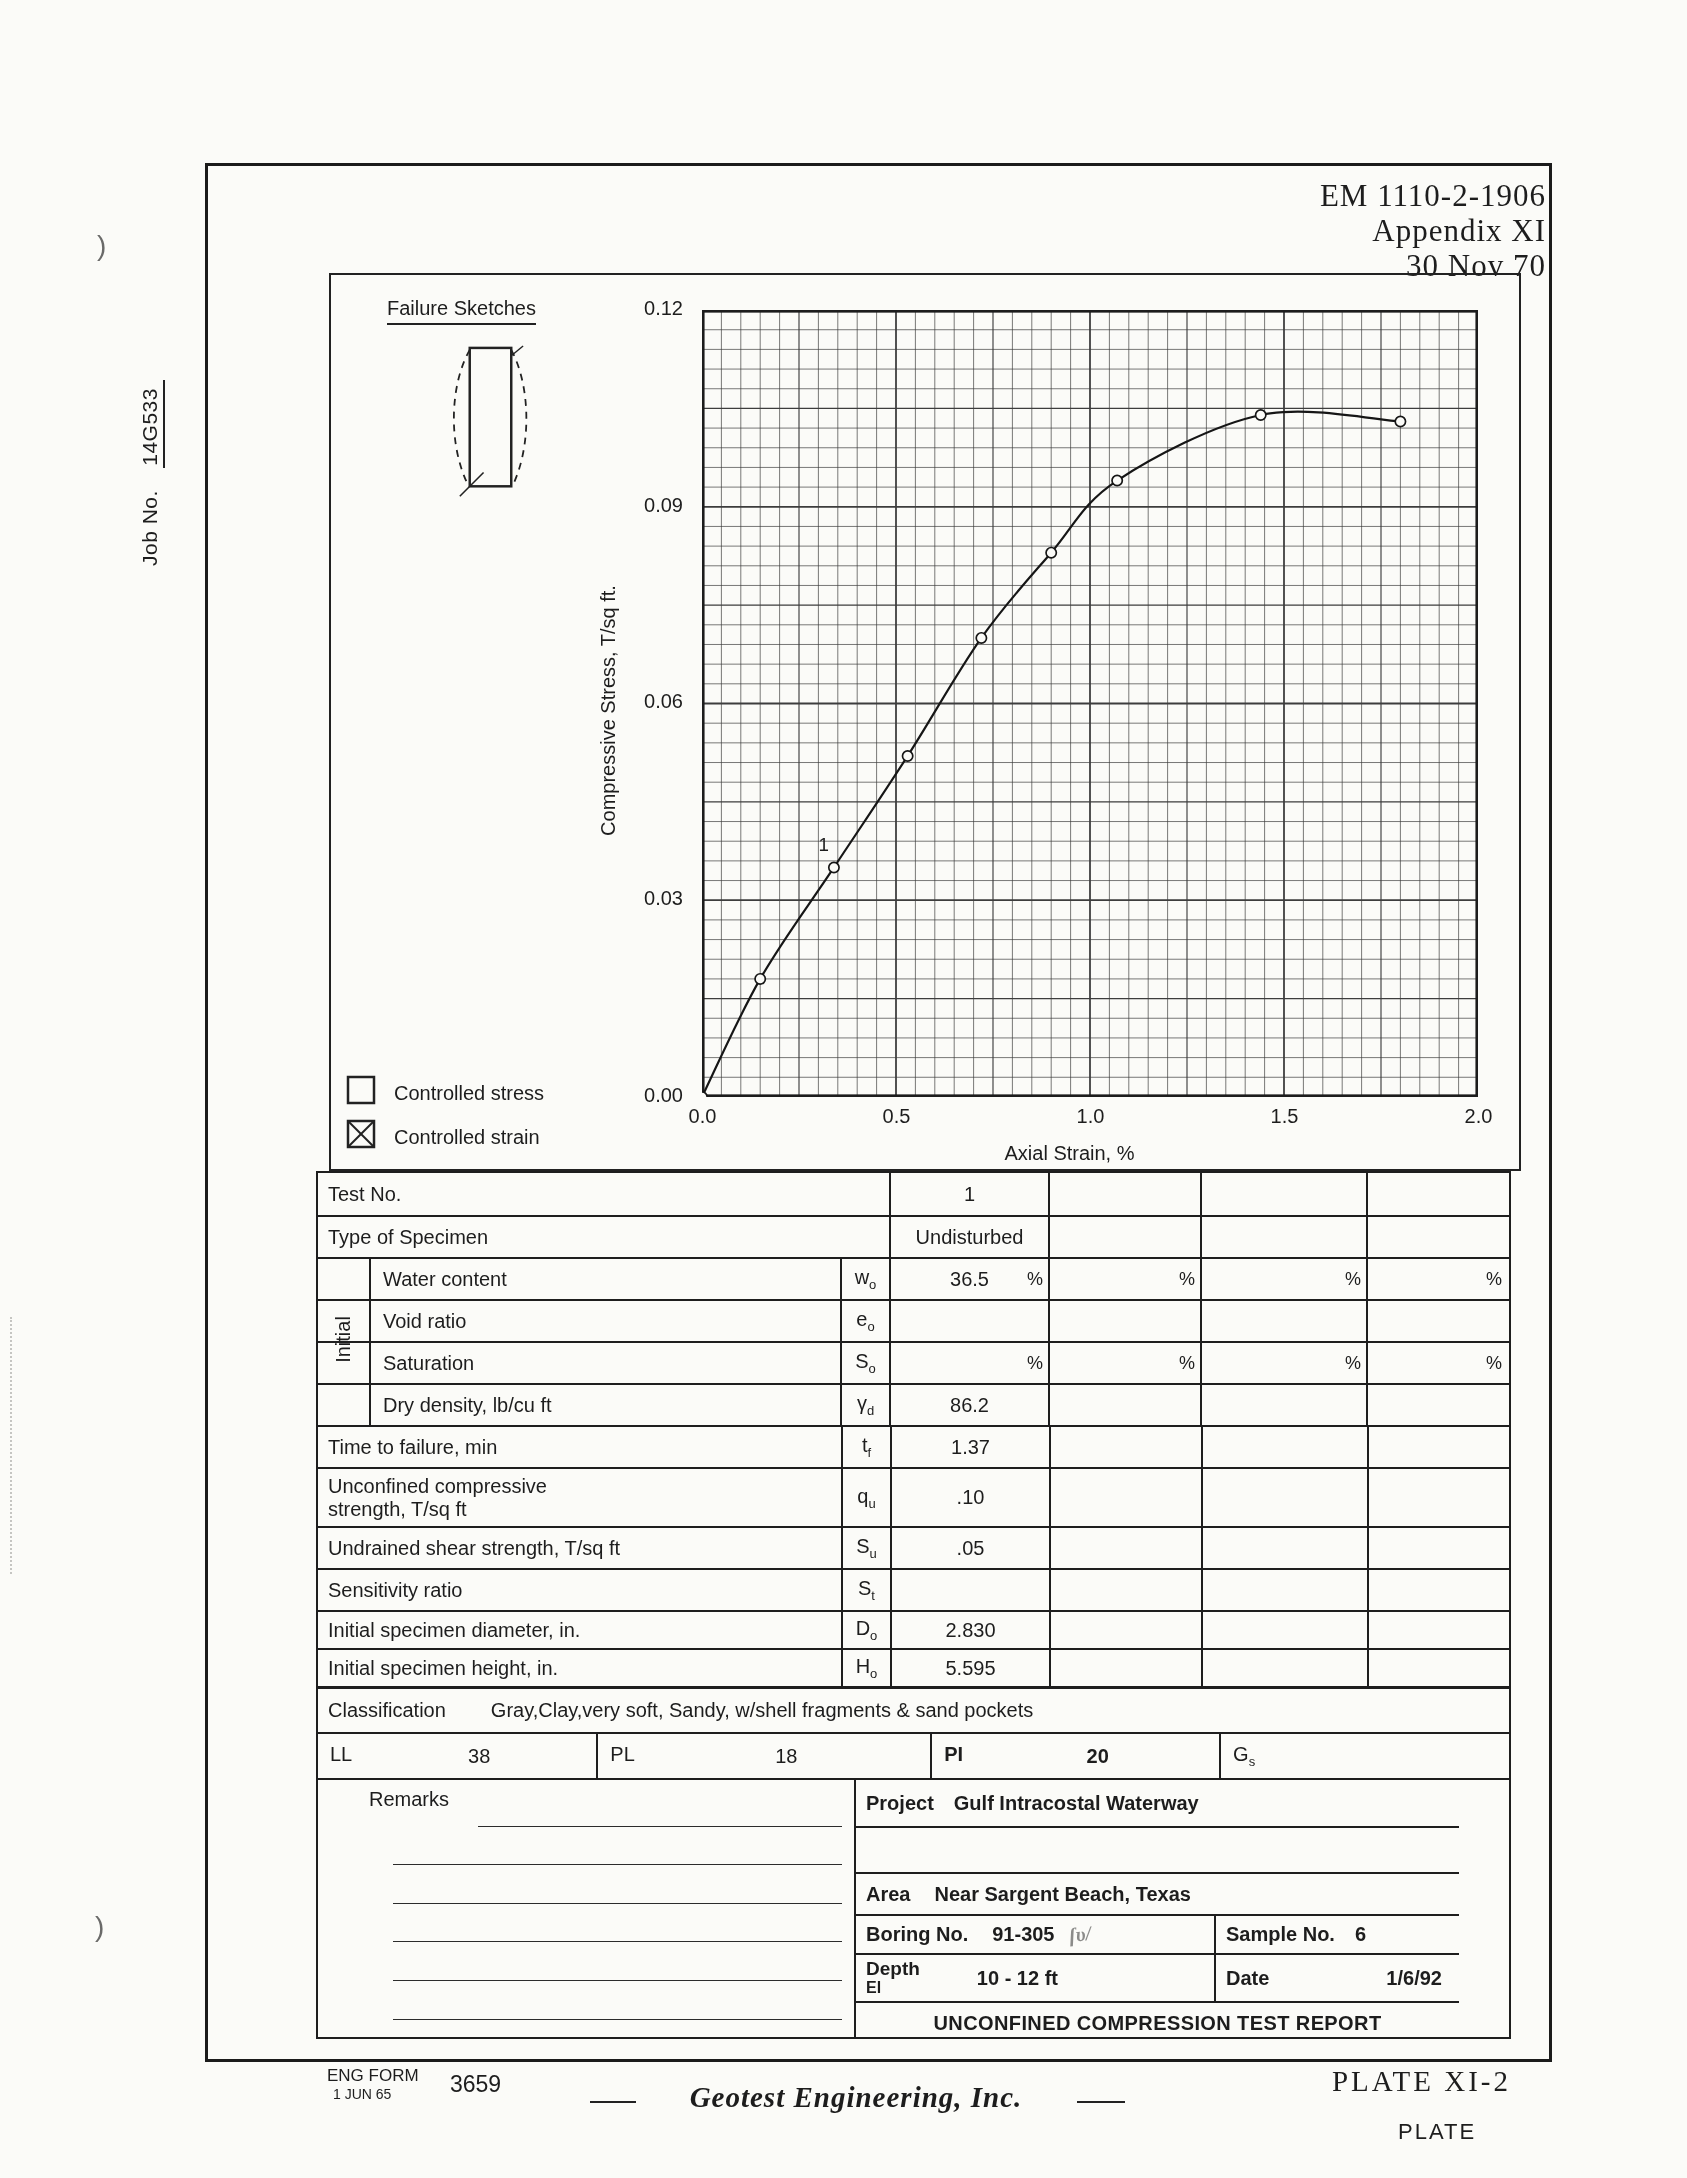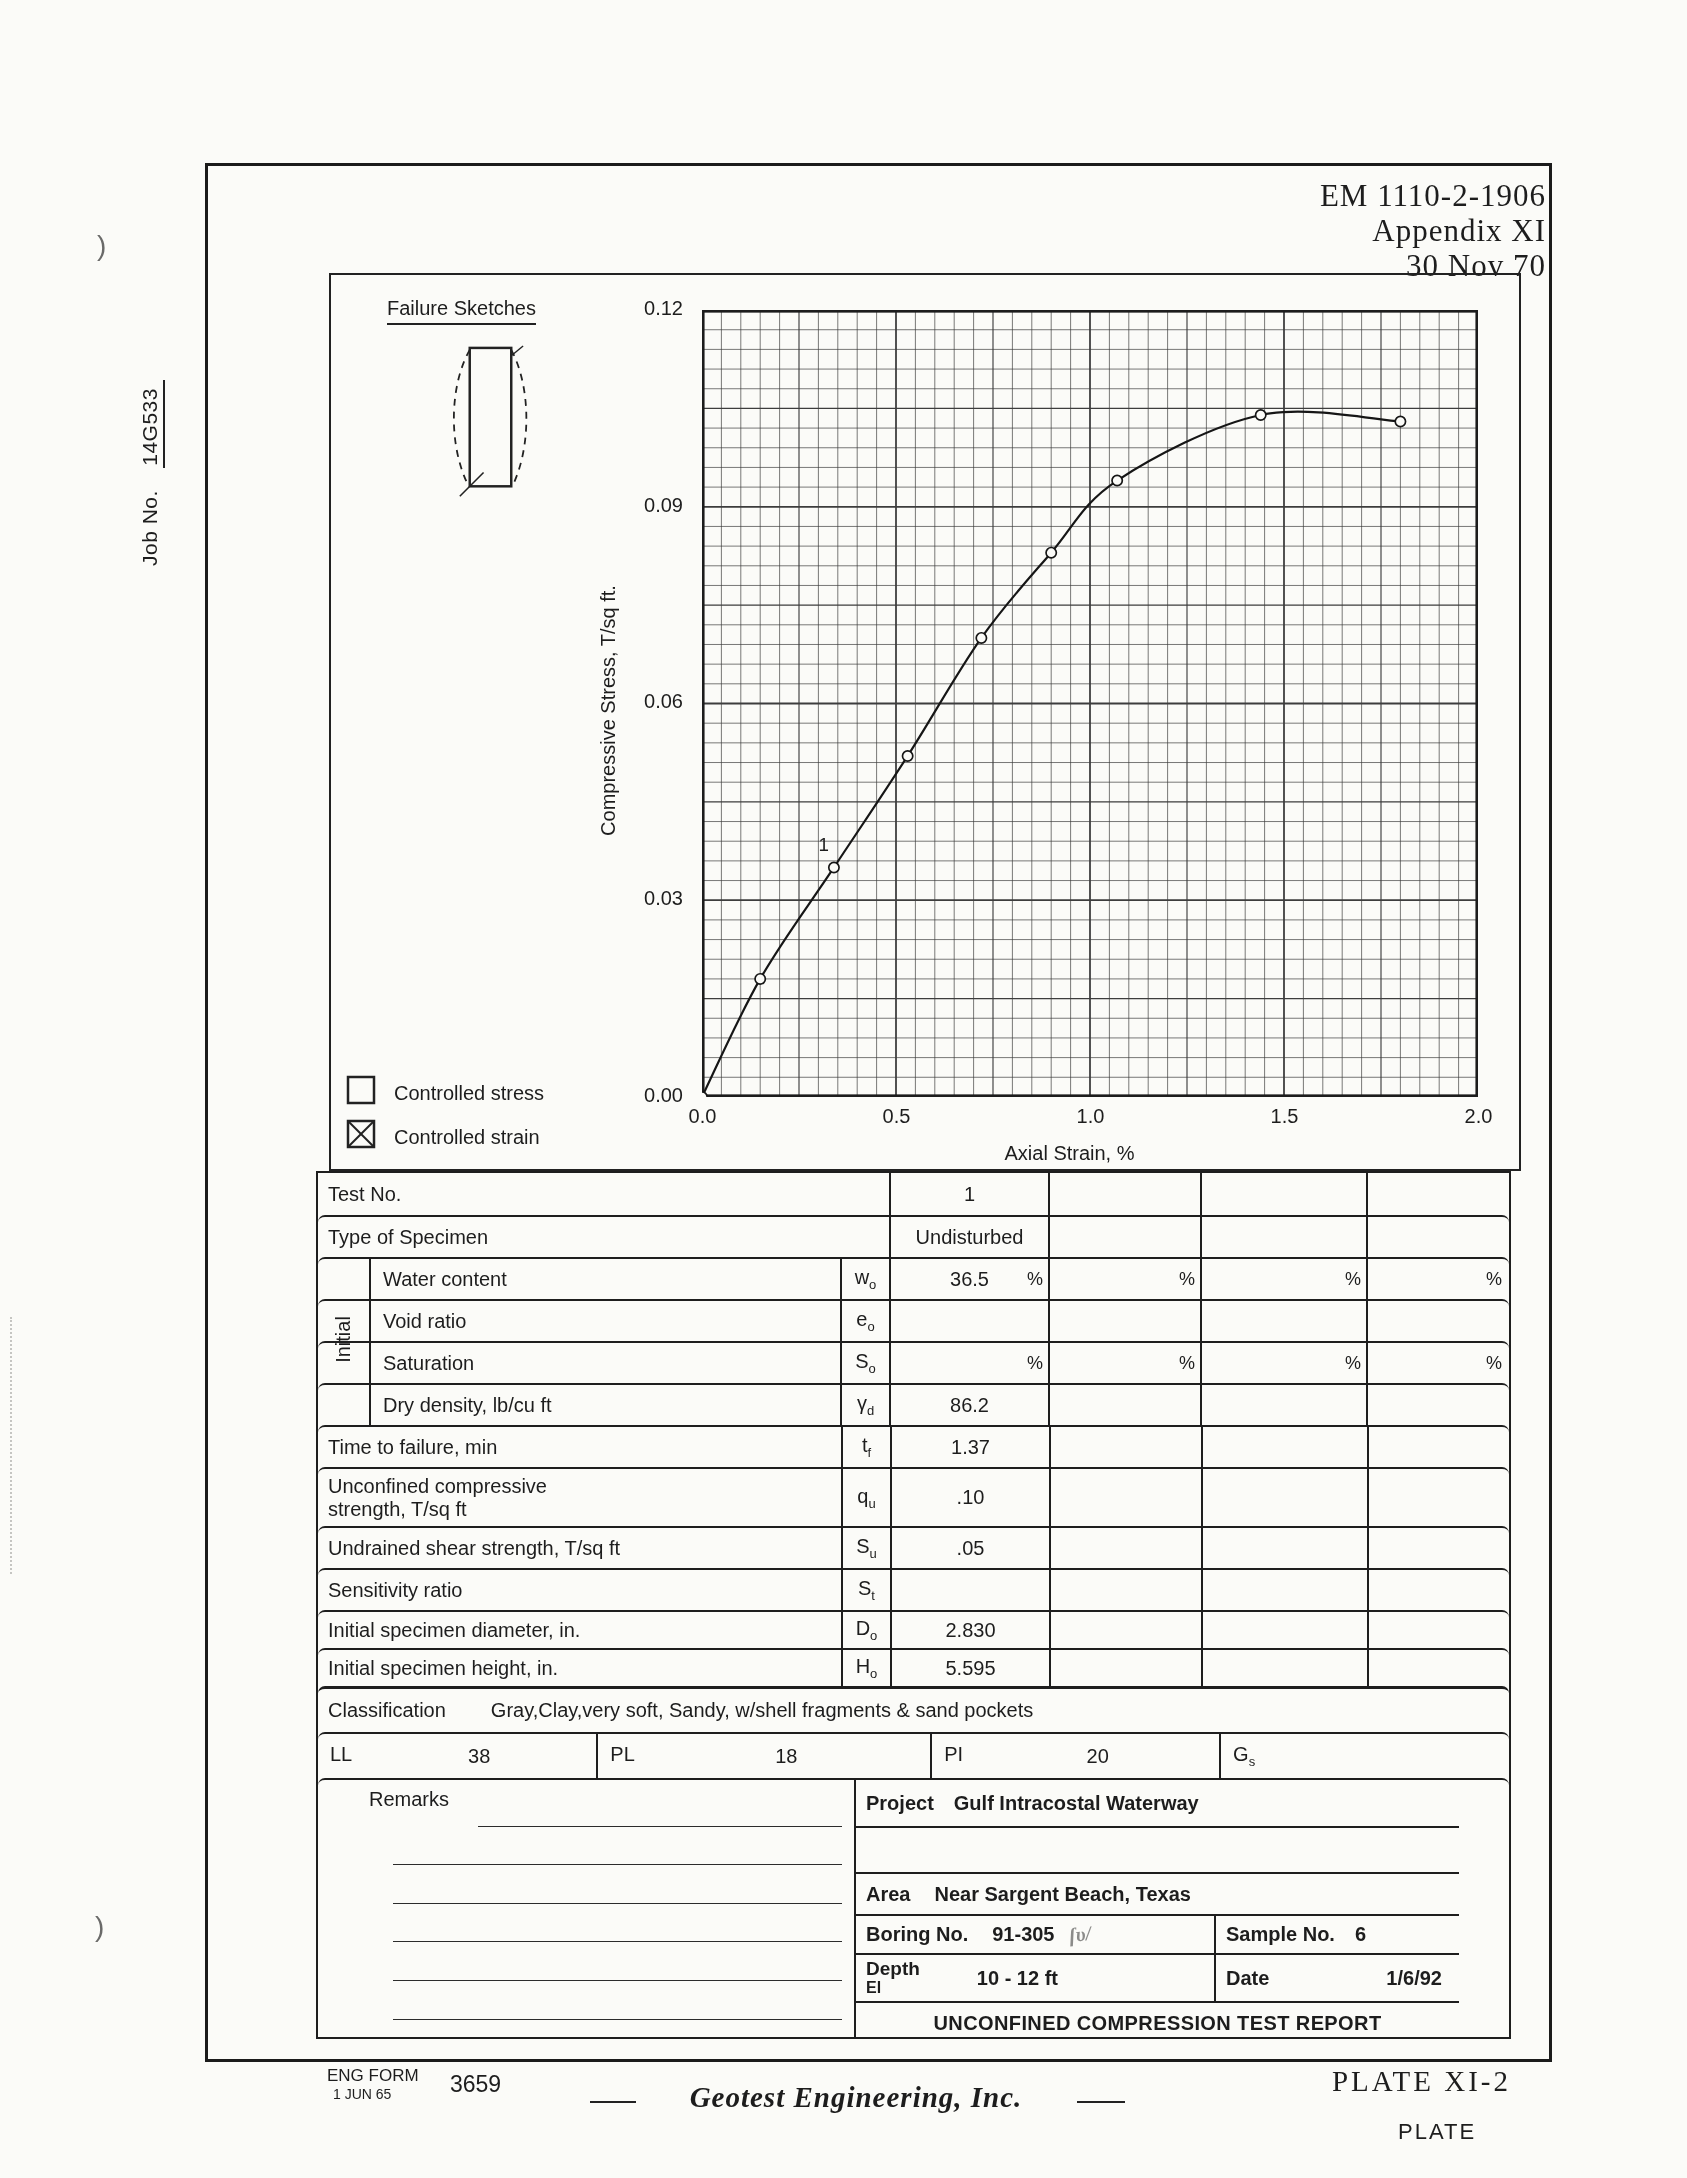--- a/index.html
+++ b/index.html
@@ -37,42 +37,42 @@
   .xtitle { position:absolute; left:590px; top:867px; width:297px; text-align:center; font-size:20px; }
   .tick { position:absolute; font-size:20px; }
   .xtick { top:830px; width:59px; text-align:center; }
   .ytick { left:269px; width:83px; text-align:right; }
   .legend-item { position:absolute; left:15px; display:flex; align-items:flex-end; gap:18px; font-size:20px; }
   .li1 { top:800px; } .li2 { top:844px; }
 
   
   .tbl { position:absolute; left:316px; top:1171px; width:1195px; height:868px;
          border:2.5px solid #1e1e1e; font-size:20px; background:transparent; }
-  .row { display:flex; border-top:2px solid #1e1e1e;border-radius:7px; }
+  .row { display:flex; border-top:2px solid #1e1e1e; }
   .row:first-child { border-top:none; }
   .h42 { height:42px; } .h60 { height:59px; } .h38 { height:38px; } .h46 { height:46px; }
   .cell { border-left:2px solid #1e1e1e; position:relative; display:flex; align-items:center; }
   .cell:first-child { border-left:none; }
   .lab  { width:523px; padding-left:10px; white-space:pre-line; line-height:23px; }
   .lab2 { width:571px; padding-left:10px; }
   .inisp  { width:51px; }
   .inilab { width:471px; padding-left:12px; }
   .sym { width:49px; justify-content:center; }
   sub { font-size:13px; }
   .val { justify-content:center; }
   .v1 { width:159px; } .v2 { width:152px; } .v3 { width:166px; } .v4 { width:141px; }
   .vu { position:absolute; right:5px; top:50%; transform:translateY(-50%); font-size:18px; }
   .ini-rot { position:absolute; left:0; top:83px; width:51px; height:166px;
              display:flex; align-items:center; justify-content:center; }
   .ini-rot span { transform:rotate(-90deg); font-size:20px; }
   .cls { width:1190px; padding-left:10px; border-left:none; }
   .cls-lab { margin-right:45px; }
   .row.thick { border-top-width:3px; }
   .att { }
-  .a1 { width:291px; } .a2 { width:349px; } .a3 { width:302px; } .a4 { width:303px; }
+  .a1 { width:291px; } .a2 { width:349px; } .a3 { width:302px;font-weight:bold; } .a4 { width:303px; }
   .att-lab { padding-left:12px; width:94px; }
   .att-val { flex:1; text-align:center; padding-right:50px; }
 
   
   .rem { height:261px;padding-left:41px; }
   .remL { width:495px; display:block; position:relative; }
   .remL .rem-word { position:absolute; left:10px; top:8px; font-size:20px; }
   .rl { position:absolute; border-top:1.5px solid #2c2c2c; height:0; }
   .remR { width:605px; display:block; padding:0;font-weight:bold; }
   .pr { display:flex; align-items:center; border-bottom:2px solid #1e1e1e; }

